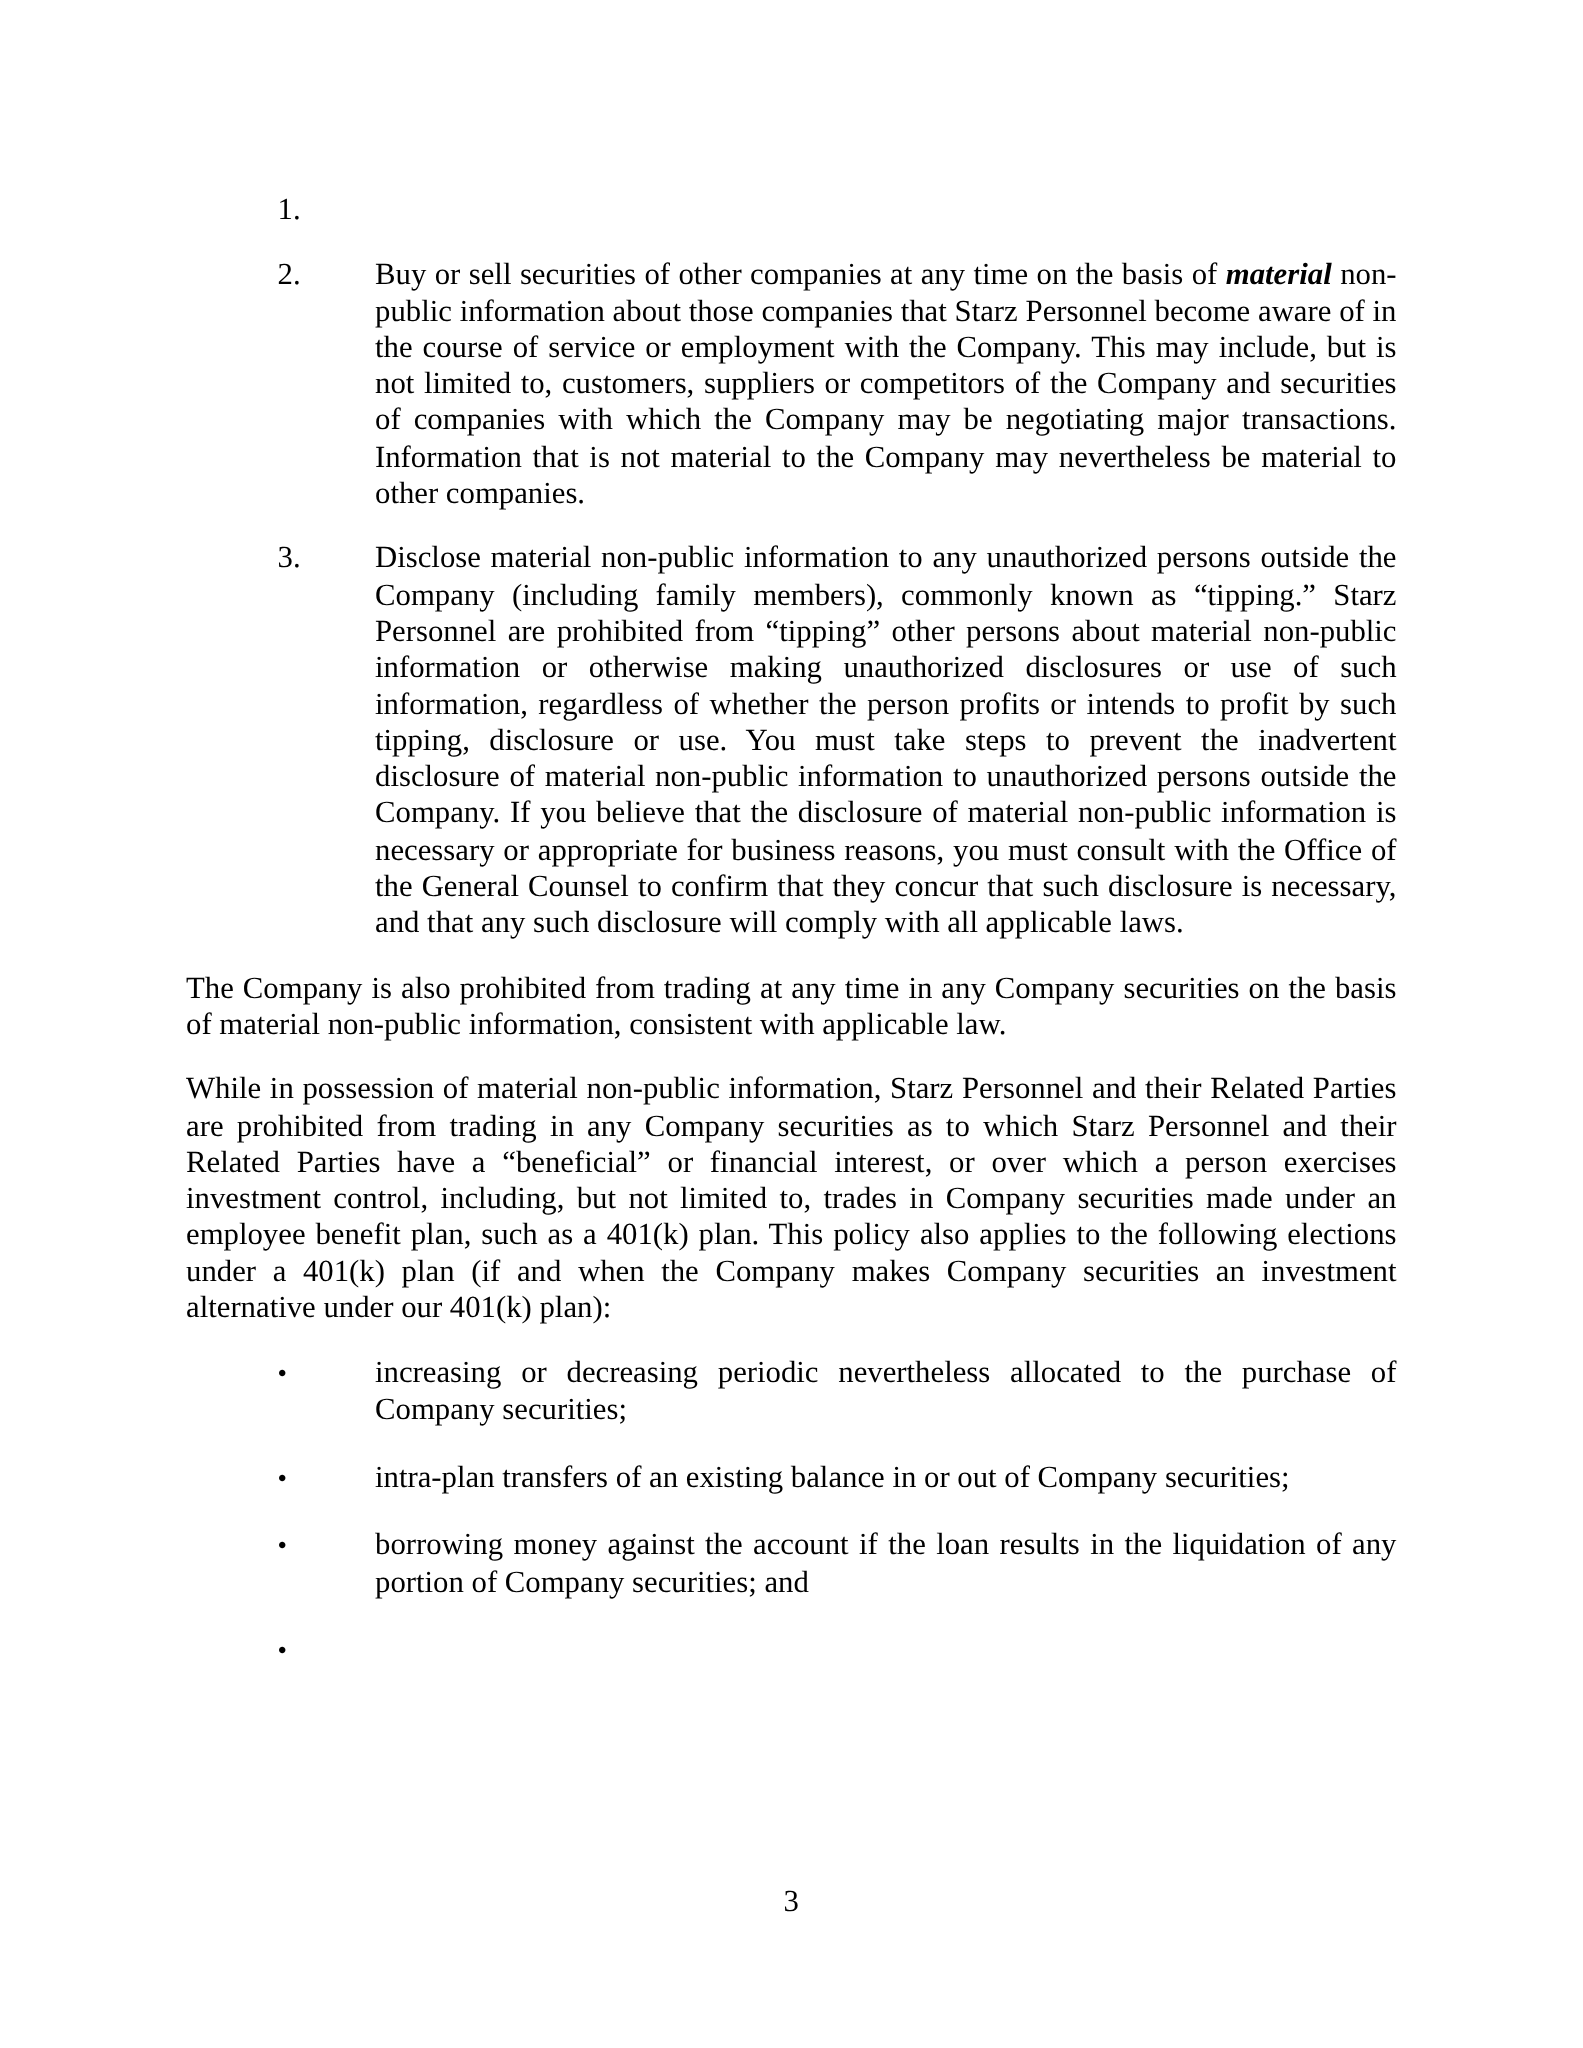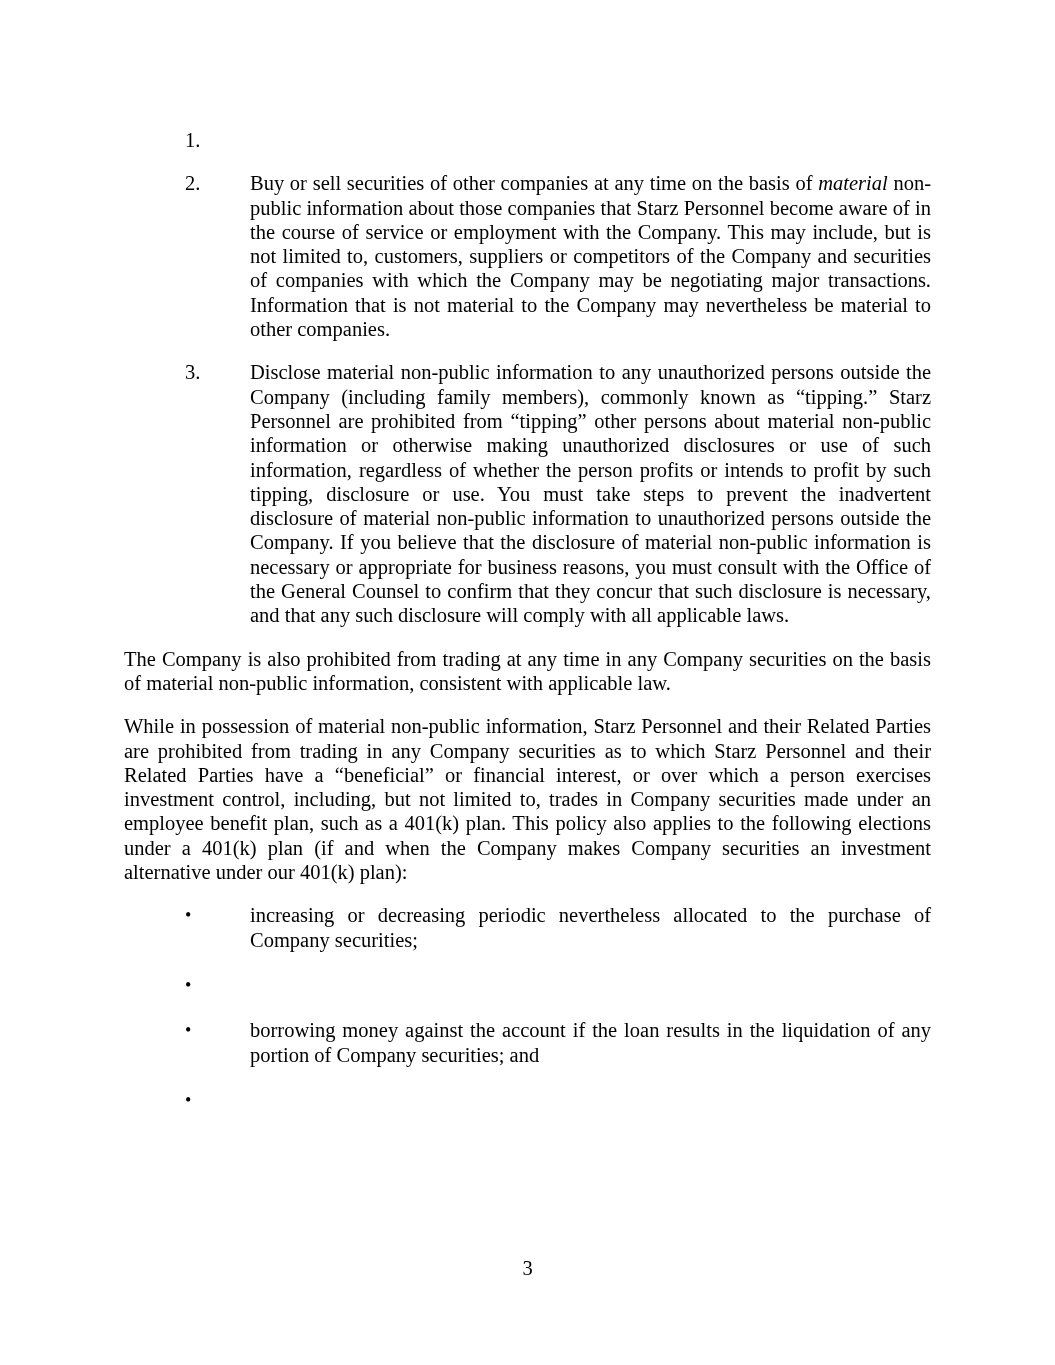--- a/index.html
+++ b/index.html
@@ -36,21 +36,21 @@
   }
   .bullet-item {
     display: flex;
     margin-bottom: 21px;
   }
   .bullet-marker {
     flex: 0 0 65px;
     margin-left: 61px;
     font-size: 18px;
   }
-  em { font-style: italic; }
+  em { font-style: italic; font-weight: bold; }
   .page-footer {
     position: absolute;
     top: 1256px;
     left: 0;
     width: 100%;
     text-align: center;
   }
 </style>
 </head>
 <body>
@@ -81,20 +81,21 @@
 
   <section class="bullet-list">
 
     <div class="bullet-item">
       <span class="bullet-marker">•</span>
       <div class="body">increasing or decreasing periodic nevertheless allocated to the purchase of Company securities;</div>
     </div>
 
     <div class="bullet-item">
       <span class="bullet-marker">•</span>
+      <div class="body">intra-plan transfers of an existing balance in or out of Company securities;</div>
     </div>
 
     <div class="bullet-item">
       <span class="bullet-marker">•</span>
       <div class="body">borrowing money against the account if the loan results in the liquidation of any portion of Company securities; and</div>
     </div>
 
     <div class="bullet-item">
       <span class="bullet-marker">•</span>
     </div>

